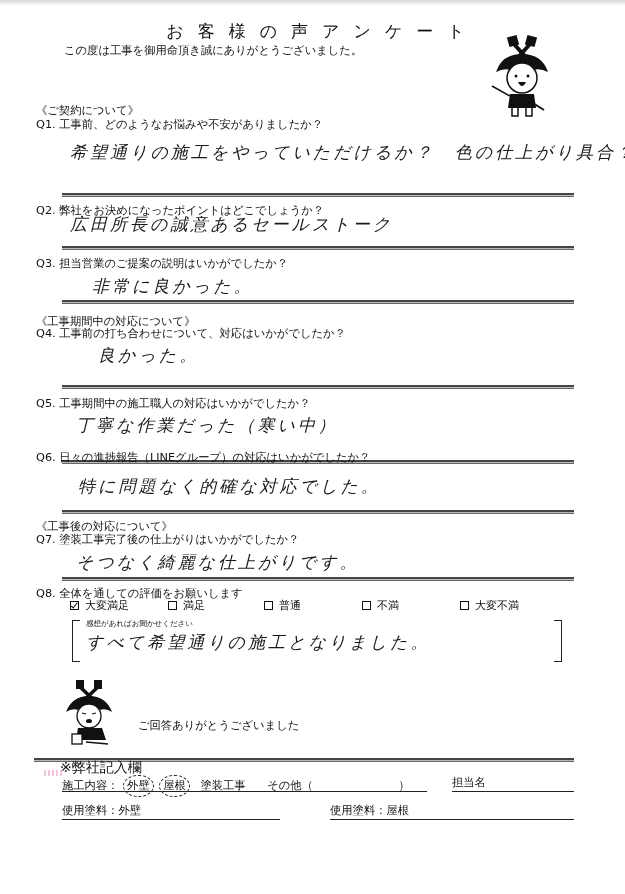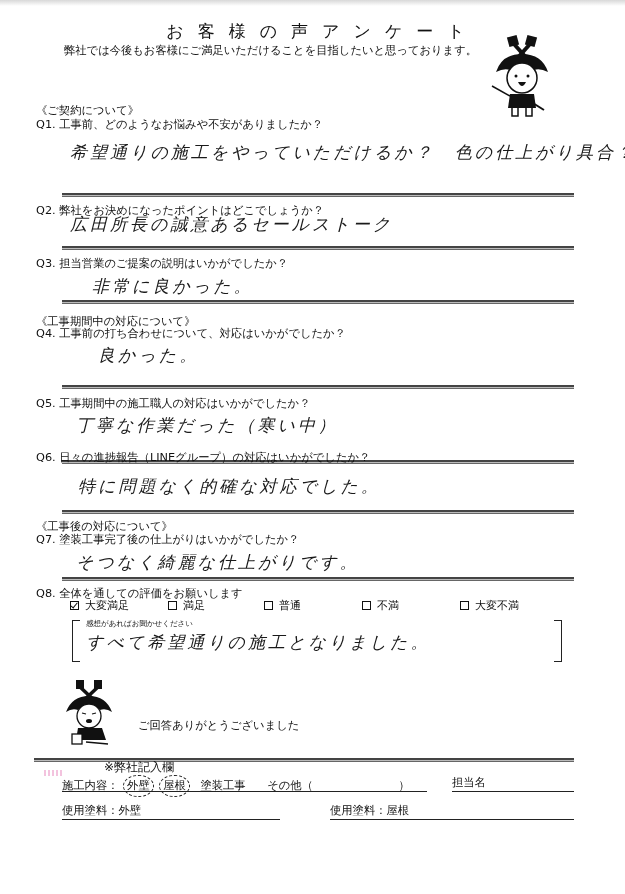--- a/index.html
+++ b/index.html
@@ -56,21 +56,21 @@
     }
     .bracket.left { left: 72px; border-left: 1.5px solid #222; }
     .bracket.right { left: 478px; border-right: 1.5px solid #222; left: 476px; }
     .bracket.right { left: 477px; }
     .comment-hint { position: absolute; left: 86px; top: 619px; font-size: 7.5px; white-space: nowrap; }
     .comment-text {
       position: absolute; left: 86px; top: 631px; font-family: Liberation Mono, monospace;
       font-size: 17px; font-style: italic; letter-spacing: 3px; white-space: nowrap; color: #1a1a1a;
     }
     .thanks { position: absolute; left: 138px; top: 718px; font-size: 11.3px; }
-    .office-note { position: absolute; left: 60px; top: 759px; font-size: 12px; white-space: nowrap; margin-left: 44px; }
+    .office-note { position: absolute; left: 60px; top: 759px; font-size: 14px; white-space: nowrap; }
     .office-line {
       position: absolute; font-size: 11.3px; white-space: nowrap;
       border-bottom: 1.3px solid #222; height: 16px; line-height: 16px;
     }
     .office-line span { display: inline-block; }
     .circled {
       display: inline-block; border: 1.2px dashed #222; border-radius: 50%;
       padding: 2px 3px; margin: 0 1px;
     }
     .pink-mark {
@@ -80,21 +80,21 @@
     }
   </style>
 </head>
 <body>
 
 <div class="top-shade"></div>
 
 <div class="title">お客様の声アンケート</div>
 
 <div class="intro">
-  <div>弊社では今後もお客様にご満足いただけることを目指したいと思っております。</div>
+  <div>この度は工事を御用命頂き誠にありがとうございました。</div>
 </div>
 
 <svg class="mascot" style="left:488px;top:34px" width="68" height="84" viewBox="0 0 68 84">
   <rect x="20" y="2" width="10" height="10" fill="#111" transform="rotate(-15 25 7)"></rect>
   <rect x="38" y="2" width="10" height="10" fill="#111" transform="rotate(15 43 7)"></rect>
   <line x1="26" y1="10" x2="42" y2="28" stroke="#111" stroke-width="4"></line>
   <line x1="42" y1="10" x2="26" y2="28" stroke="#111" stroke-width="4"></line>
   <path d="M8 38 Q14 20 34 20 Q54 20 60 38 Q52 34 46 36 Q40 28 34 30 Q28 28 22 36 Q16 34 8 38Z" fill="#111"></path>
   <circle cx="34" cy="44" r="15" fill="#fff" stroke="#111" stroke-width="1.5"></circle>
   <circle cx="28" cy="42" r="1.5" fill="#111"></circle>

